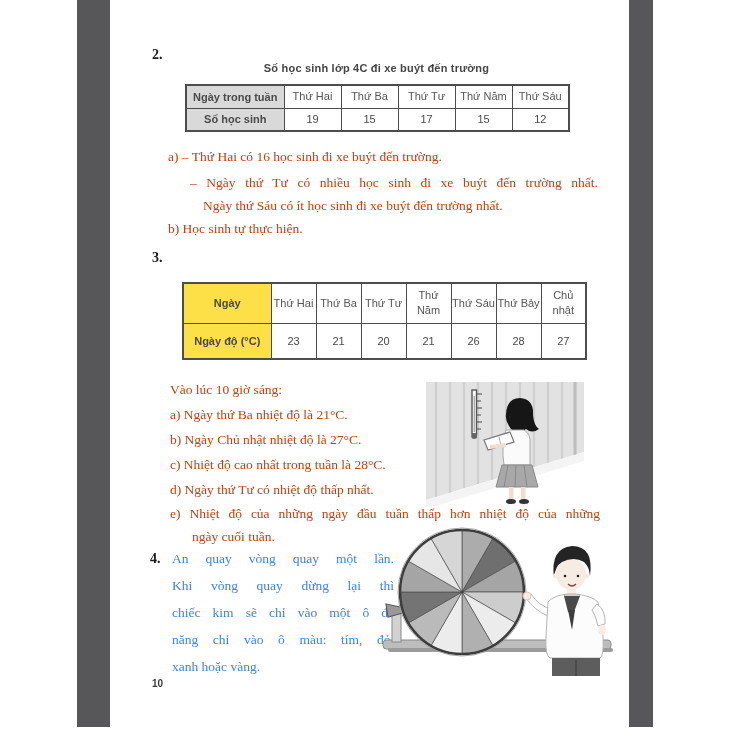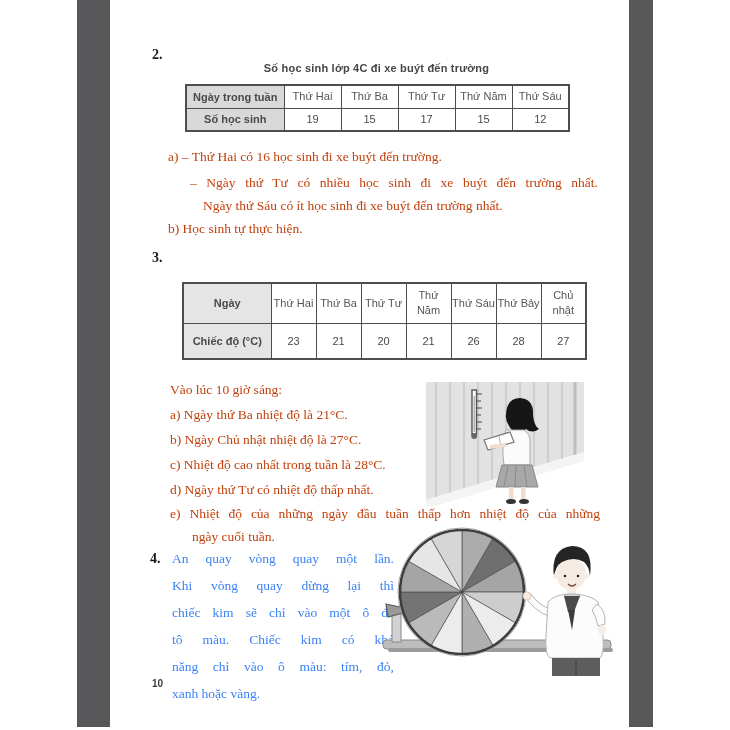--- a/index.html
+++ b/index.html
@@ -10,21 +10,21 @@
   .tbl-title{position:absolute;font:bold 11px "Liberation Sans",sans-serif;color:#454545;
              text-align:center;letter-spacing:.2px;}
   .line{position:absolute;font:13.5px/1.25 "Liberation Serif",serif;color:#c2410c;white-space:nowrap;}
   .jline{white-space:normal;text-align:justify;text-align-last:justify;}
   table.tbl{position:absolute;border-collapse:collapse;table-layout:fixed;background:#fff;
             font-family:"Liberation Sans",sans-serif;color:#4a4a4a;}
   table.tbl td{border:1.5px solid #4d4d4d;text-align:center;vertical-align:middle;
                padding:0;font-size:11px;overflow:hidden;}
   table.tbl{border:2.5px solid #4d4d4d;}
   td.hd{background:#d9d9d9;font-weight:bold;text-align:left;padding-left:6px;font-size:11px;}
-  td.hdc{background:#e5e5e5;font-weight:bold;font-size:11px;text-align:center;}
+  td.hdc{background:#fde047;font-weight:bold;font-size:11px;text-align:center;}
   td.day{font-size:10.5px;color:#555;line-height:1.35;}
   td.val{font-size:11px;color:#4a4a4a;}
   .para-line{width:222px;font:13.5px/1.2 "Liberation Serif",serif;color:#3b82f6;}
   .para-line.just{text-align:justify;text-align-last:justify;}
   .pgnum{position:absolute;font:bold 10px "Liberation Sans",sans-serif;color:#3c3c3c;}
   svg{position:absolute;}
 </style>
 </head>
 <body>
 
@@ -88,21 +88,21 @@
       <td class="hdc">Ngày</td>
       <td class="day">Thứ Hai</td>
       <td class="day">Thứ Ba</td>
       <td class="day">Thứ Tư</td>
       <td class="day">Thứ Năm</td>
       <td class="day">Thứ Sáu</td>
       <td class="day">Thứ Bảy</td>
       <td class="day">Chủ nhật</td>
     </tr>
     <tr style="height:36px;">
-      <td class="hdc">Chiếc độ (°C)</td>
+      <td class="hdc">Ngày độ (°C)</td>
       <td class="val">23</td>
       <td class="val">21</td>
       <td class="val">20</td>
       <td class="val">21</td>
       <td class="val">26</td>
       <td class="val">28</td>
       <td class="val">27</td>
     </tr>
   </tbody>
     </table>
@@ -165,21 +165,20 @@
       <ellipse cx="85" cy="119.5" rx="5" ry="2.5" fill="#333"></ellipse>
       <ellipse cx="98" cy="119.5" rx="5" ry="2.5" fill="#333"></ellipse>
     </g>
   </svg>
 
   <div class="num" style="left:150px;top:551px;">4.</div>
   <div style="position:absolute;left:172px;top:551px;">
     <div class="para-line just" style="margin-bottom:10.8px;">An quay vòng quay một lần.</div>
     <div class="para-line just" style="margin-bottom:10.8px;">Khi vòng quay dừng lại thì</div>
     <div class="para-line just" style="margin-bottom:10.8px;">chiếc kim sẽ chỉ vào một ô đã</div>
-    <div class="para-line just" style="margin-bottom:10.8px;">tô màu. Chiếc kim có khả</div>
     <div class="para-line just" style="margin-bottom:10.8px;">năng chỉ vào ô màu: tím, đỏ,</div>
     <div class="para-line">xanh hoặc vàng.</div>
   </div>
 
   <svg style="left:378px;top:524px;" width="250" height="158" viewBox="0 0 250 158">
     <g>
       <rect x="5" y="116" width="228" height="9" rx="3.5" fill="#bdbdbd" stroke="#8a8a8a" stroke-width="1"></rect>
       <rect x="10" y="124" width="225" height="4" rx="2" fill="#9b9b9b"></rect>
       <rect x="14" y="88" width="9" height="30" fill="#d2d2d2" stroke="#8a8a8a" stroke-width="1"></rect>
       <polygon points="8,80 36,86 10,93" fill="#999999" stroke="#5a5a5a" stroke-width="1.2"></polygon>

